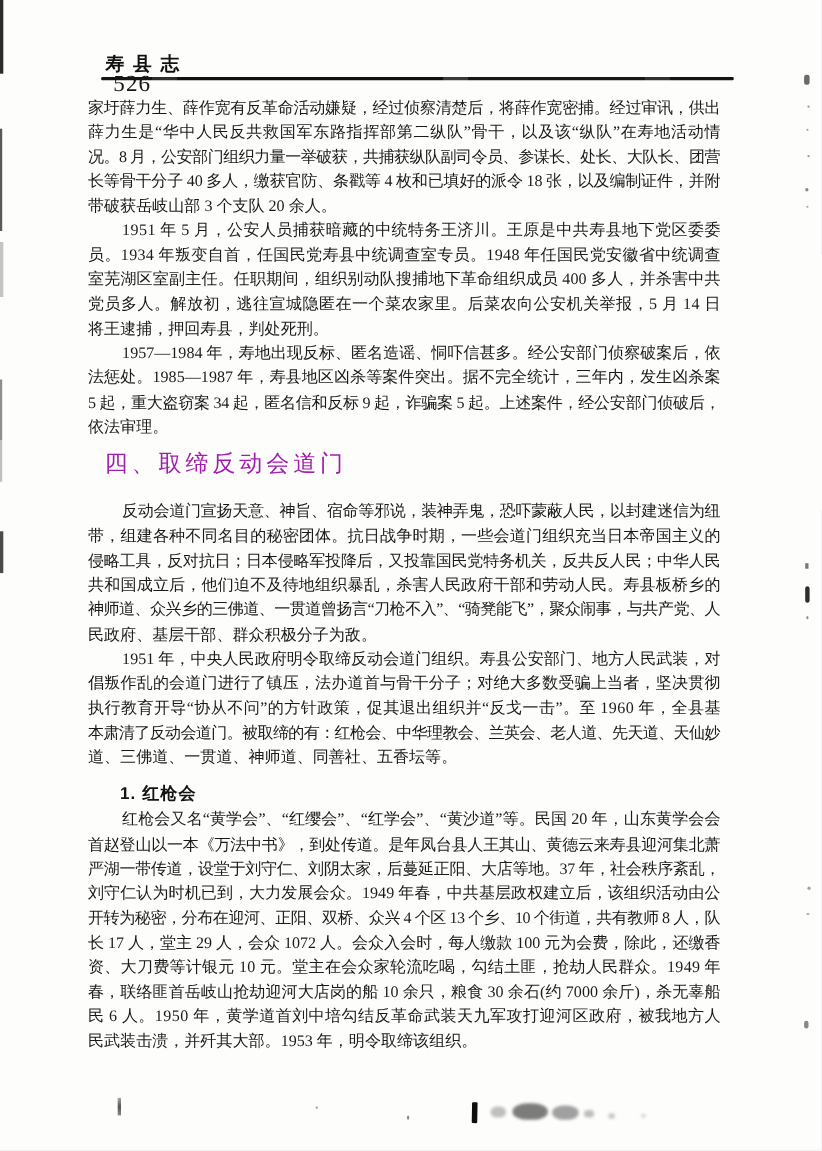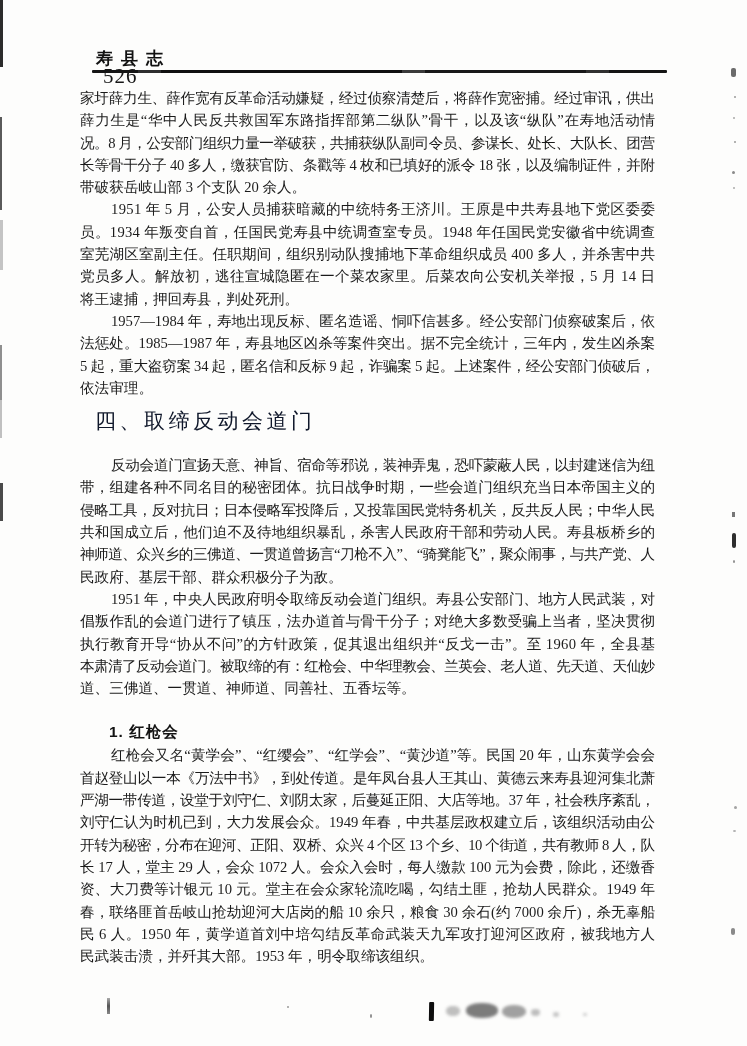--- a/index.html
+++ b/index.html
@@ -39,28 +39,28 @@
   .page-body{position:absolute;top:86px;left:80px;width:575px;}
   .tl{display:block;height:22.3px;overflow:visible;}
   .tl text{
     font-family:"Liberation Serif","DejaVu Serif",serif;
     font-size:14.6px;
     fill:var(--ink);
   }
   .section-heading{
     font-family:"Liberation Serif","DejaVu Serif",serif;
     font-size:21px;font-weight:400;letter-spacing:3.5px;
-    color:#0f172a;
+    color:#a21caf;
     margin:9px 0 18px 15px;height:28px;line-height:28px;
   }
   .subsection-heading{
     font-family:"Liberation Sans","DejaVu Sans",sans-serif;
     font-size:15.5px;font-weight:700;letter-spacing:1px;
     color:#131313;
-    margin:23px 0 0 29px;height:22px;line-height:22px;
+    margin:13px 0 0 29px;height:22px;line-height:22px;
   }
 
   
   .artifact{position:absolute;pointer-events:none;}
   .edge-seg{left:0;}
   .speck{border-radius:50%;}
   .smudge{filter:blur(1.4px);border-radius:45%;}
 </style>
 </head>
 <body>

